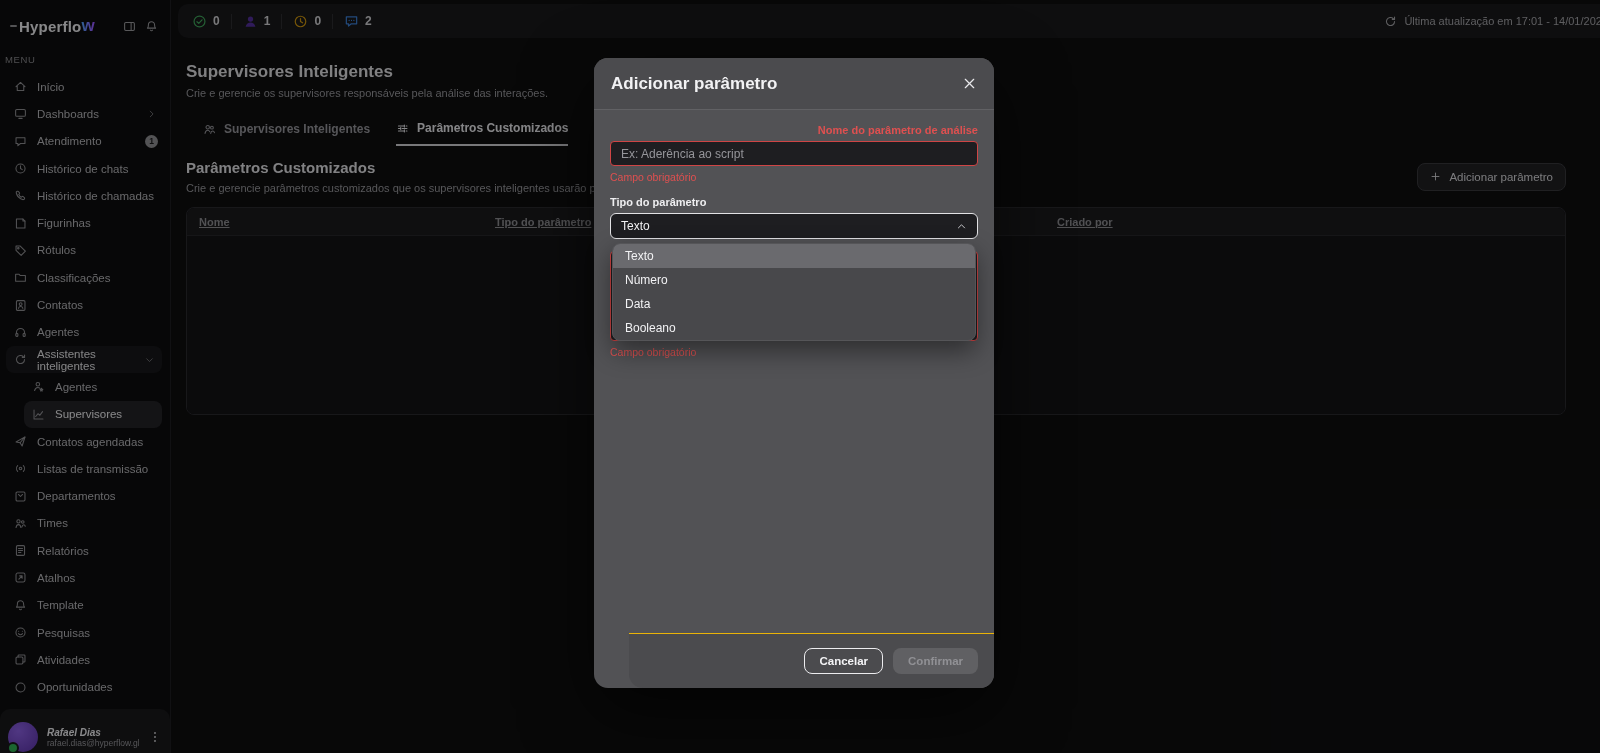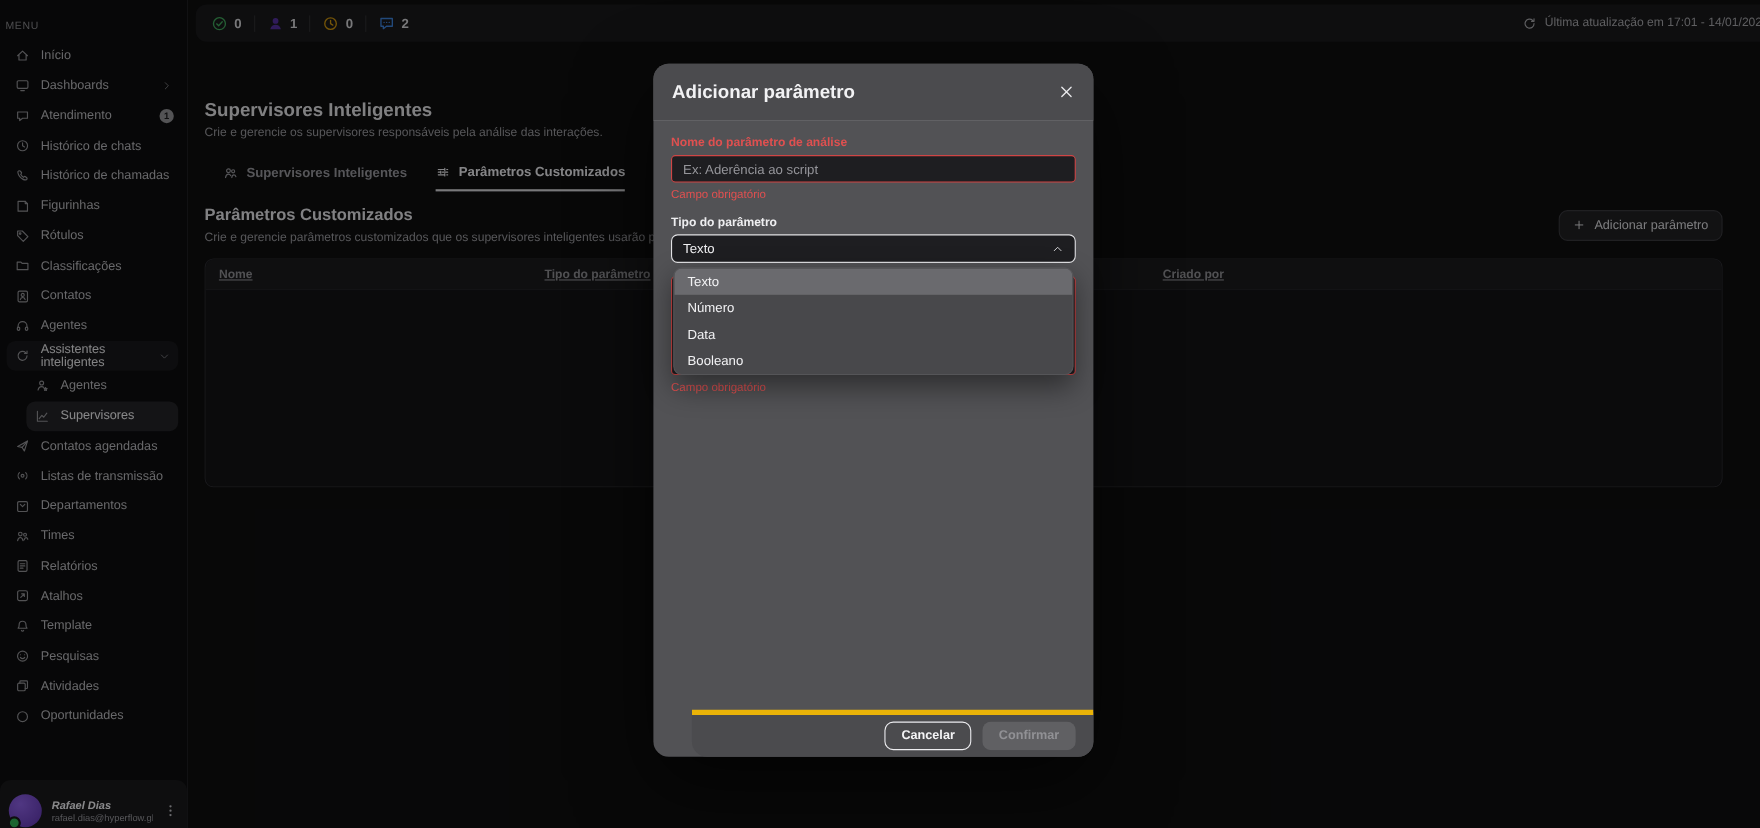--- a/index.html
+++ b/index.html
@@ -35,21 +35,21 @@
   
   .topbar { position:absolute; left:178px; right:0; top:4px; height:34px; background:#19191b; border-radius:10px 0 0 10px; display:flex; align-items:center; padding:0 0 0 14px; overflow:hidden; z-index:4; }
   .badge { display:flex; align-items:center; gap:6px; cursor:pointer; }
   .badge .ic { width:15px; height:15px; }
   .badge .cnt { font-size:12px; font-weight:bold; color:#cfcfd2; }
   .sep { width:1px; height:15px; background:#2e2e31; margin:0 11px; }
   .update { margin-left:auto; margin-right:-8px; display:flex; align-items:center; gap:7px; color:#a2a2a6; font-size:11px; white-space:nowrap; }
   .update .ic { width:13px; height:13px; }
 
   
-  .main { position:absolute; left:171px; top:0; right:0; bottom:0; padding:90px 34px 0 15px; }
+  .main { position:absolute; left:171px; top:0; right:0; bottom:0; padding:62px 34px 0 15px; }
   .page-title { font-size:17px; font-weight:bold; color:#dcdcdf; }
   .page-sub { margin-top:5px; font-size:11px; color:#96969a; }
   .tabs { display:flex; gap:26px; margin:22px 0 0 17px; }
   .tab { display:flex; align-items:center; gap:8px; font-size:12px; font-weight:bold; color:#95959a; padding-bottom:9px; cursor:pointer; }
   .tab .ic { width:13px; height:13px; }
   .tab.active { color:#e6e6e9; border-bottom:2px solid #cfcfd2; }
   .section-row { display:flex; align-items:center; justify-content:space-between; margin-top:13px; }
   .section-title { font-size:15px; font-weight:bold; color:#dfdfe2; }
   .section-sub { margin-top:6px; font-size:11px; color:#96969a; }
   .add-btn { display:flex; align-items:center; gap:8px; height:28px; padding:0 12px; background:#1f1f22; border:1px solid #38383c; border-radius:8px; color:#d6d6d9; font-size:11.5px; cursor:pointer; }
@@ -60,43 +60,64 @@
   .tbody { height:178px; background:#131316; }
 
   
   .overlay { position:absolute; inset:0; background:rgba(0,0,0,.42); z-index:10; }
   .modal { position:absolute; left:594px; top:58px; width:400px; height:630px; background:#525255; border-radius:14px; z-index:20; box-shadow:0 24px 70px rgba(0,0,0,.6); display:flex; flex-direction:column; }
   .modal-header { height:52px; background:#4b4b4e; border-radius:14px 14px 0 0; border-bottom:1px solid #616164; display:flex; align-items:center; justify-content:space-between; padding:0 17px; }
   .modal-title { font-size:17px; font-weight:bold; color:#f2f2f4; }
   .close-x { width:15px; height:15px; color:#e9e9ec; cursor:pointer; }
   .modal-body { position:relative; flex:1; padding:14px 16px 0 16px; }
   .lbl { font-size:11px; font-weight:bold; }
-  .lbl.red { color:#df5050; }
+  .lbl.red { color:#df5050;text-align:right; }
   .lbl.white { color:#eeeef0; }
   .txt-input { margin-top:5px; width:100%; height:25px; background:#1e1e21; border:1.5px solid #cf4545; border-radius:4px; color:#f0f0f2; font-size:12px; padding:0 10px; outline:none; font-family:"Liberation Sans",sans-serif; }
   .txt-input::placeholder { color:#95959a; }
   .err { margin-top:5px; font-size:10.5px; color:#df5050; }
   .field-gap { margin-top:13px; }
   .select { margin-top:5px; height:26px; background:#1e1e21; border:1.5px solid #e2e2e5; border-radius:6px; display:flex; align-items:center; justify-content:space-between; padding:0 10px; cursor:pointer; }
   .select .val { font-size:12px; color:#f0f0f2; }
   .select .ic { width:11px; height:11px; color:#d8d8db; }
   .desc-box { margin-top:12px; height:90px; background:#1e1e21; border:1.5px solid #cf4545; border-radius:4px; }
   .dropdown { position:absolute; top:133px; left:18px; right:18px; background:#48484b; border:1px solid #555558; border-radius:8px; overflow:hidden; box-shadow:0 10px 26px rgba(0,0,0,.45); }
   .opt { height:24px; line-height:24px; padding-left:12px; font-size:12px; color:#f2f2f4; cursor:pointer; }
   .opt.hl { background:#6a6a6e; }
-  .modal-footer { height:43px; background:#4b4b4e; border-top:5px solid #eab308; border-radius:0 0 14px 14px; display:flex; align-items:center; justify-content:flex-end; gap:10px; padding:0 16px;margin-left:35px; }
+  .modal-footer { height:55px; background:#4b4b4e; border-top:1px solid #eab308; border-radius:0 0 14px 14px; display:flex; align-items:center; justify-content:flex-end; gap:10px; padding:0 16px;margin-left:35px; }
   .btn { font-size:11.5px; font-weight:bold; border-radius:8px; padding:6px 14px; cursor:pointer; }
   .btn.cancel { background:transparent; border:1px solid #ececef; color:#f4f4f6; }
   .btn.confirm { background:#606063; border:1px solid transparent; color:#919195; }
   .ic svg { width:100%; height:100%; display:block; }
 </style>
 </head>
 <body>
 
 <div class="sidebar">
+  <div class="logo-row">
+    <div class="logo">
+      <span class="dash"></span>
+      <span>Hyperflo</span>
+        <span class="grad">w</span>
+    </div>
+    <div class="logo-icons">
+      <span class="ic">
+          <svg viewBox="0 0 16 16" fill="none" stroke="currentColor" stroke-width="1.3" stroke-linecap="round" stroke-linejoin="round">
+            <rect x="2" y="3" width="12" height="10" rx="1.5"></rect>
+            <path d="M10 3v10"></path>
+          </svg>
+        </span>
+      <span class="ic">
+          <svg viewBox="0 0 16 16" fill="none" stroke="currentColor" stroke-width="1.3" stroke-linecap="round" stroke-linejoin="round">
+            <path d="M8 2.2a3.8 3.8 0 0 0-3.8 3.8c0 3-1.2 4-1.2 4h10s-1.2-1-1.2-4A3.8 3.8 0 0 0 8 2.2z"></path>
+            <path d="M6.8 12.5a1.3 1.3 0 0 0 2.4 0"></path>
+          </svg>
+        </span>
+    </div>
+  </div>
   <div class="menu-label">MENU</div>
   <div class="nav">
     <div class="nav-item">
         <span class="ic">
           <svg viewBox="0 0 16 16" fill="none" stroke="currentColor" stroke-width="1.3" stroke-linecap="round" stroke-linejoin="round">
             <path d="M2.5 8.2 8 3l5.5 5.2M4 7.5V13h8V7.5"></path>
           </svg>
         </span>
         <span>Início</span>
       </div>

